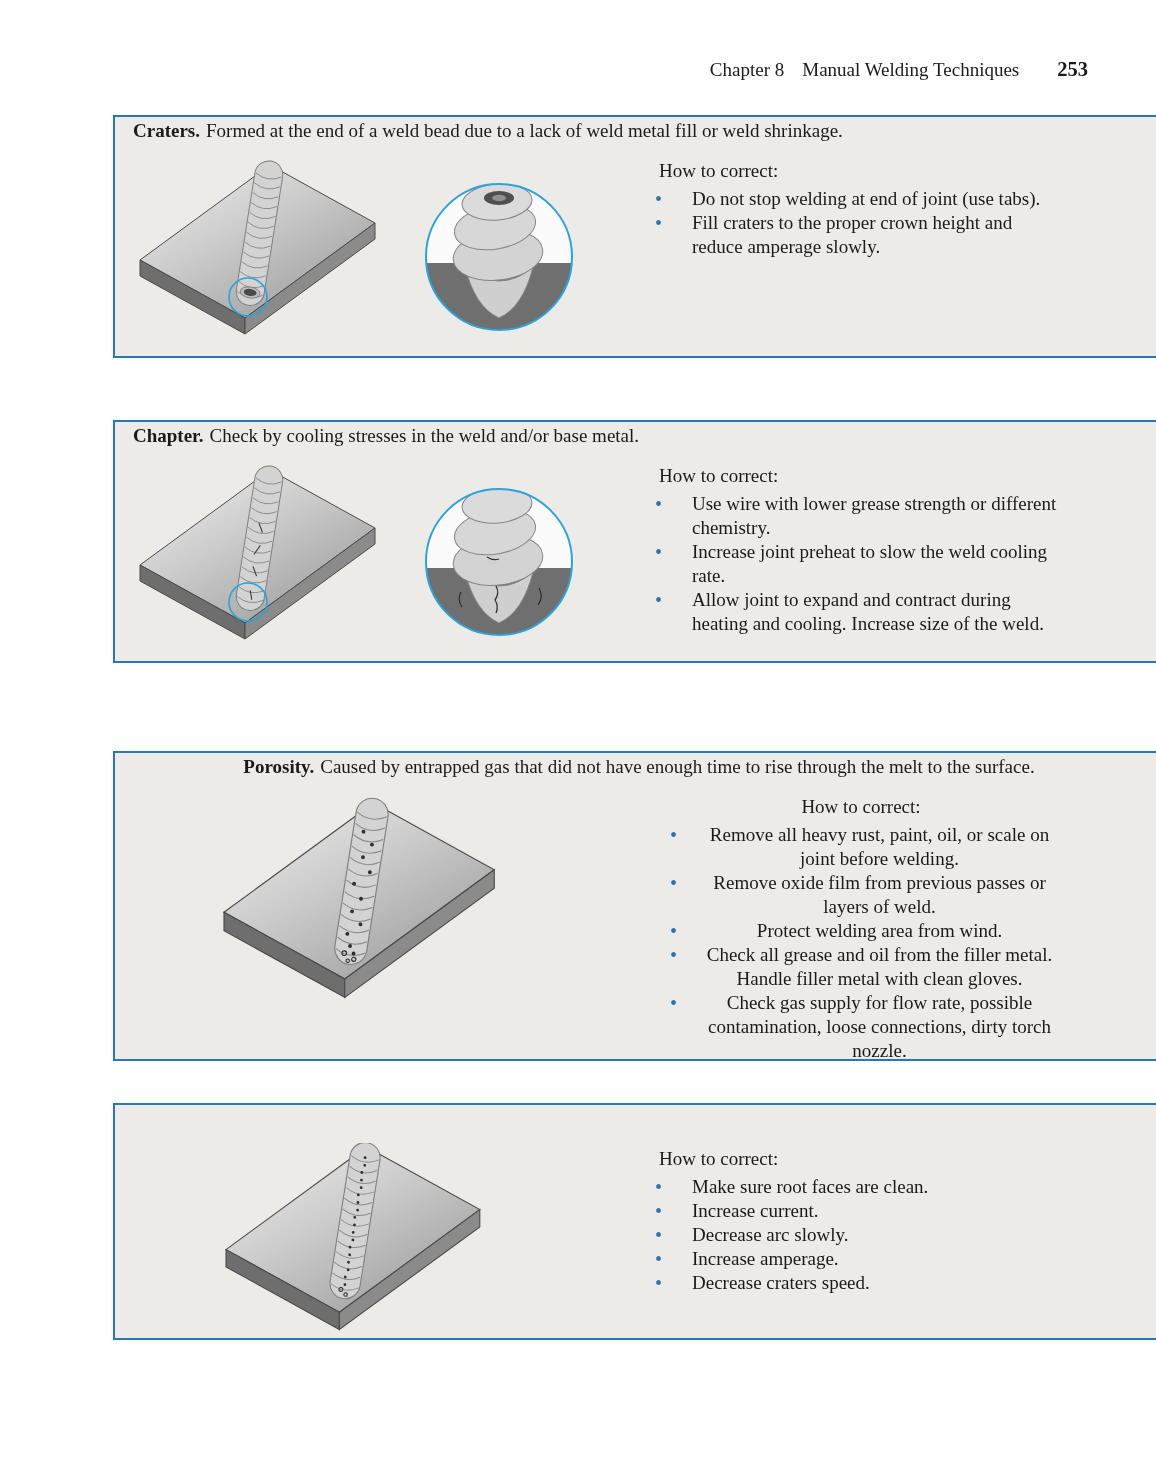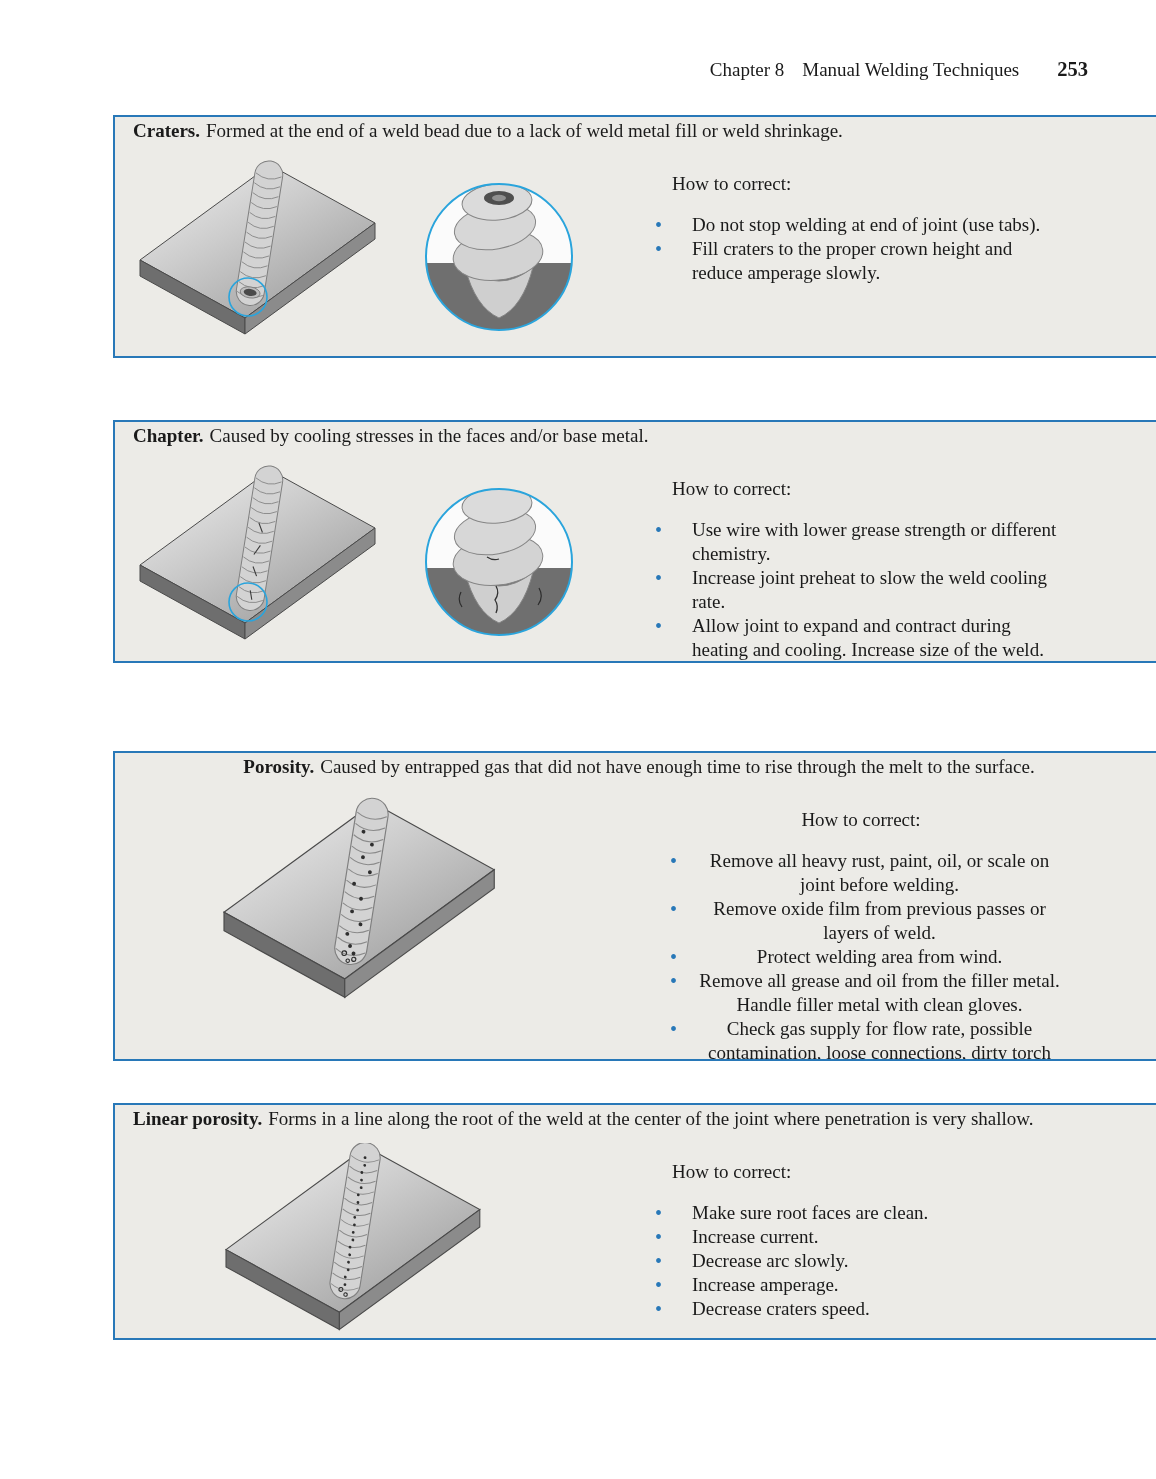--- a/index.html
+++ b/index.html
@@ -54,21 +54,21 @@
   }
   .term{font-weight:bold;margin-right:6px;}
   .rightcol{
     position:absolute;
     left:540px;
     top:38px;
     width:412px;
     font-size:19px;
     line-height:24px;
   }
-  .how{margin:17px;}
+  .how{margin:4px;}
   ul.corrections{list-style:none;margin:0;padding:0;}
   ul.corrections li{display:flex;}
   .dot{
     flex:0 0 37px;
     color:var(--bullet);
     font-size:20px;
     line-height:24px;
   }
   .btxt{flex:1;}
   .illus{position:absolute;}
@@ -150,21 +150,21 @@
           </li>
         <li>
             <span class="dot">•</span>
             <span class="btxt">Fill craters to the proper crown height and reduce amperage slowly.</span>
           </li>
       </ul>
     </div>
   </section>
 
   <section class="defect-box box-cracks">
-    <p class="intro"><b class="term">Chapter.</b><span>Caused by cooling stresses in the faces and/or base metal.</span></p>
+    <p class="intro"><b class="term">Chapter.</b><span>Check by cooling stresses in the weld and/or base metal.</span></p>
 
     <svg class="illus illus-cracks" width="470" height="198" viewBox="0 0 470 198">
       <defs>
           <clipPath id="zoom2">
             <circle cx="374" cy="100" r="73"></circle>
           </clipPath>
         </defs>
       <g transform="translate(15,8)">
         <use href="#plate-base"></use>
         <g transform="translate(130,2) rotate(9)">
@@ -247,32 +247,31 @@
         <li>
             <span class="dot">•</span>
             <span class="btxt">Remove oxide film from previous passes or layers of weld.</span>
           </li>
         <li>
             <span class="dot">•</span>
             <span class="btxt">Protect welding area from wind.</span>
           </li>
         <li>
             <span class="dot">•</span>
-            <span class="btxt">Remove all grease and oil from the filler metal. Handle filler metal with clean gloves.</span>
+            <span class="btxt">Check all grease and oil from the filler metal. Handle filler metal with clean gloves.</span>
           </li>
         <li>
             <span class="dot">•</span>
             <span class="btxt">Check gas supply for flow rate, possible contamination, loose connections, dirty torch nozzle.</span>
           </li>
       </ul>
     </div>
   </section>
 
   <section class="defect-box box-linear">
-    <p class="intro"><b class="term">Linear porosity.</b><span>Forms in a line along the root of the weld at the center of the joint where penetration is very shallow.</span></p>
 
     <svg class="illus illus-linear" width="300" height="200" viewBox="0 0 300 200">
       <g transform="translate(16,4) scale(1.08)">
         <use href="#plate-base"></use>
         <g transform="translate(130,2) rotate(9)">
           <use href="#weld-bead"></use>
           <g fill="#2f2f2f">
             <circle cx="0" cy="8" r="1.3"></circle>
               <circle cx="0.8" cy="15" r="1.3"></circle>
               <circle cx="-0.8" cy="22" r="1.3"></circle>

